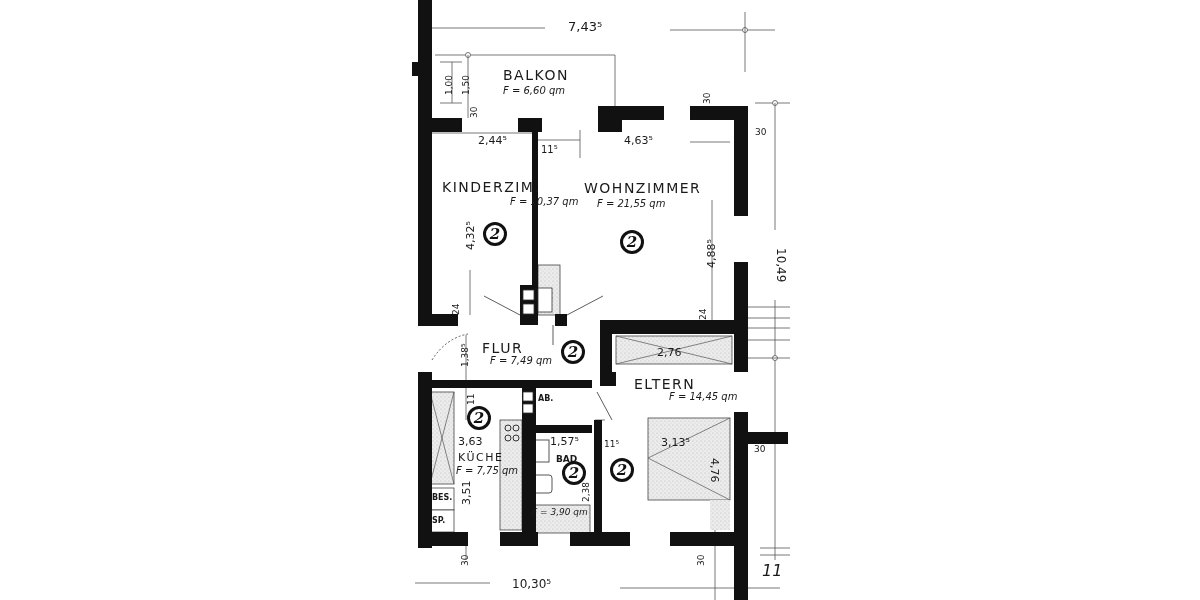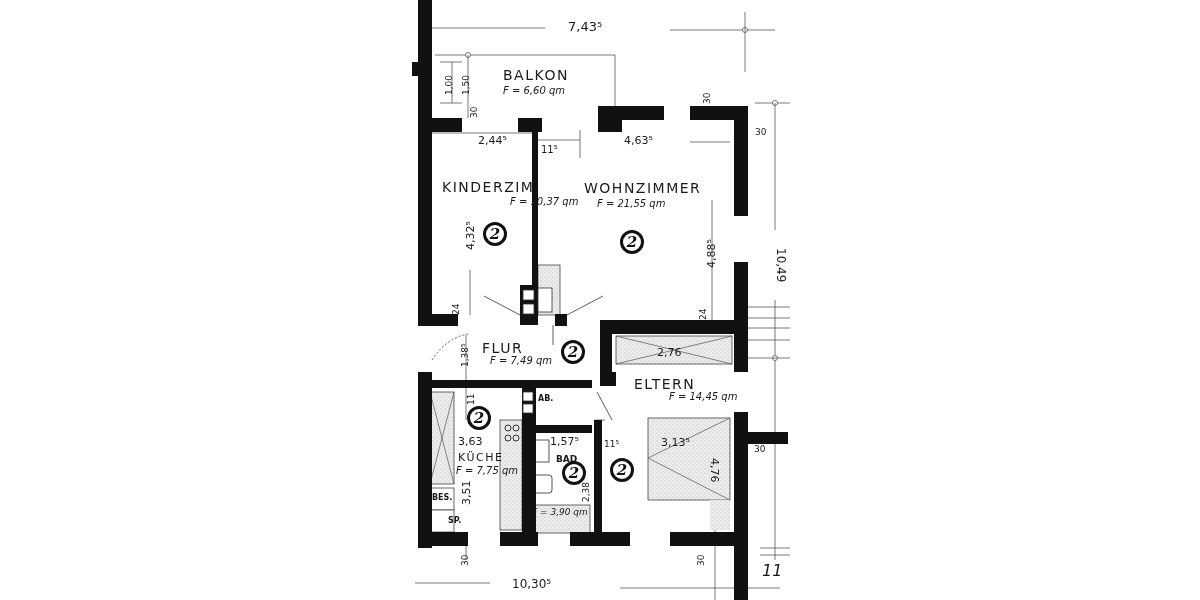--- a/index.html
+++ b/index.html
@@ -177,21 +177,21 @@
 
 <div class="lbl small" style="left:538px;top:395px;">AB.</div>
 
 <div class="lbl dim vert" style="left:467px;top:405px;font-size:9px;">11</div>
 <div class="circ" style="left:467px;top:406px;">2</div>
 <div class="lbl dim" style="left:458px;top:436px;">3,63</div>
 <div class="lbl room" style="left:458px;top:452px;font-size:11px;">KÜCHE</div>
 <div class="lbl area" style="left:456px;top:466px;">F = 7,75 qm</div>
 <div class="lbl dim vert" style="left:461px;top:505px;">3,51</div>
 <div class="lbl small" style="left:432px;top:494px;">BES.</div>
-<div class="lbl small" style="left:432px;top:517px;padding-left:16px;">SP.</div>
+<div class="lbl small" style="left:432px;top:517px;">SP.</div>
 
 <div class="lbl dim" style="left:550px;top:436px;">1,57⁵</div>
 <div class="lbl small" style="left:556px;top:455px;font-size:9px;">BAD</div>
 <div class="circ" style="left:562px;top:461px;">2</div>
 <div class="lbl dim vert" style="left:582px;top:502px;font-size:9px;">2,38</div>
 <div class="lbl area" style="left:532px;top:508px;font-size:9px;text-align:right;">F = 3,90 qm</div>
 
 <div class="lbl dim vert" style="left:461px;top:566px;font-size:9px;">30</div>
 <div class="lbl dim vert" style="left:697px;top:566px;font-size:9px;">30</div>
 <div class="lbl dim" style="left:512px;top:578px;font-size:12px;">10,30⁵</div>

